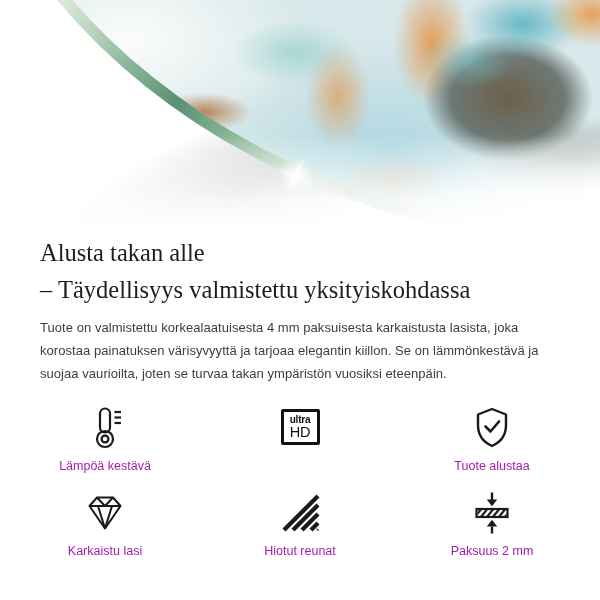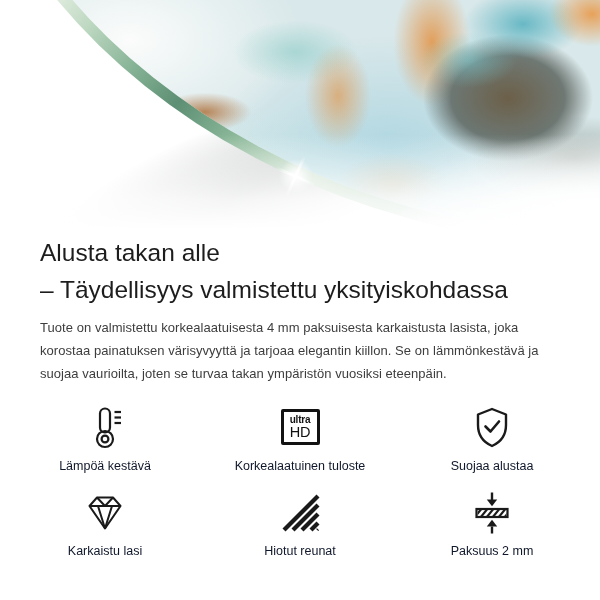--- a/index.html
+++ b/index.html
@@ -65,41 +65,41 @@
   .hero-fade {
     position: absolute; inset: 0;
     background:
       radial-gradient(330px 150px at 610px 245px, #ffffff 28%, rgba(255,255,255,0) 75%),
       linear-gradient(to bottom, rgba(255,255,255,0) 58%, rgba(255,255,255,0.82) 86%, #ffffff 99%);
   }
 
   
   .headline {
     margin: 0 38px 0 40px; padding-top: 2px;
-    font-family: Liberation Sans, sans-serif;
+    font-family: Liberation Serif, serif;
     font-weight: 400;
     font-size: 24.5px; line-height: 37px;
     color: #1d1d1d;
   }
   .body-text {
     margin: 8px 36px 0 40px;
     font-size: 13px; line-height: 23px; letter-spacing: 0.05px;
     color: #3d3d3d;
   }
 
   
   .features {
     margin-top: 20px;
     display: grid;
     grid-template-columns: 210px 180px 204px;
     row-gap: 16px;
   }
   .feature { display: flex; flex-direction: column; align-items: center; }
   .icon-wrap { height: 44px; display: flex; align-items: center; justify-content: center; }
-  .feature-label { margin-top: 9px; font-size: 12.5px; color: #0f172a; line-height: 16px; }
+  .feature-label { margin-top: 9px; font-size: 12.5px; color: #a21caf; line-height: 16px; }
   .icon-svg { display: block; }
 
   .hd-box {
     width: 39px; height: 36px;
     border: 3px solid #121212; border-radius: 2px;
     display: flex; flex-direction: column; align-items: center; justify-content: center;
     color: #121212;
   }
   .hd-top    { font-size: 10px; font-weight: 700; line-height: 10px; letter-spacing: -0.2px; }
   .hd-bottom { font-size: 14.5px; font-weight: 400; line-height: 14px; letter-spacing: -0.2px; }
@@ -143,31 +143,30 @@
       <div class="feature-label">Lämpöä kestävä</div>
     </div>
 
     <div class="feature">
       <div class="icon-wrap">
         <div class="hd-box">
           <span class="hd-top">ultra</span>
           <span class="hd-bottom">HD</span>
         </div>
       </div>
-      <div class="feature-label">Korkealaatuinen tuloste</div>
     </div>
 
     <div class="feature">
       <div class="icon-wrap">
         <svg class="icon-svg" width="44" height="44" viewBox="0 0 44 44" fill="none" stroke="#1a1a1a" stroke-width="2.4" stroke-linejoin="round">
           <path d="M22 4 L36 9.5 V20 C36 30.5 30 37.5 22 41 C14 37.5 8 30.5 8 20 V9.5 Z"></path>
           <path d="M15.5 21.5 L20.5 26.5 L29 16.5" stroke-width="2.6" stroke-linecap="round" stroke-linejoin="round"></path>
         </svg>
       </div>
-      <div class="feature-label">Suojaa alustaa</div>
+      <div class="feature-label">Tuote alustaa</div>
     </div>
 
     <div class="feature">
       <div class="icon-wrap">
         <svg class="icon-svg" width="44" height="44" viewBox="0 0 44 44" fill="none" stroke="#1a1a1a" stroke-width="2" stroke-linejoin="round">
           <path d="M14 7.5 H30 L37.5 16 L22 38.5 L6.5 16 Z"></path>
           <path d="M6.5 16 H37.5"></path>
           <path d="M14 7.5 L22 16 L30 7.5"></path>
           <path d="M22 38.5 L15 16 M22 38.5 L29 16"></path>
         </svg>

